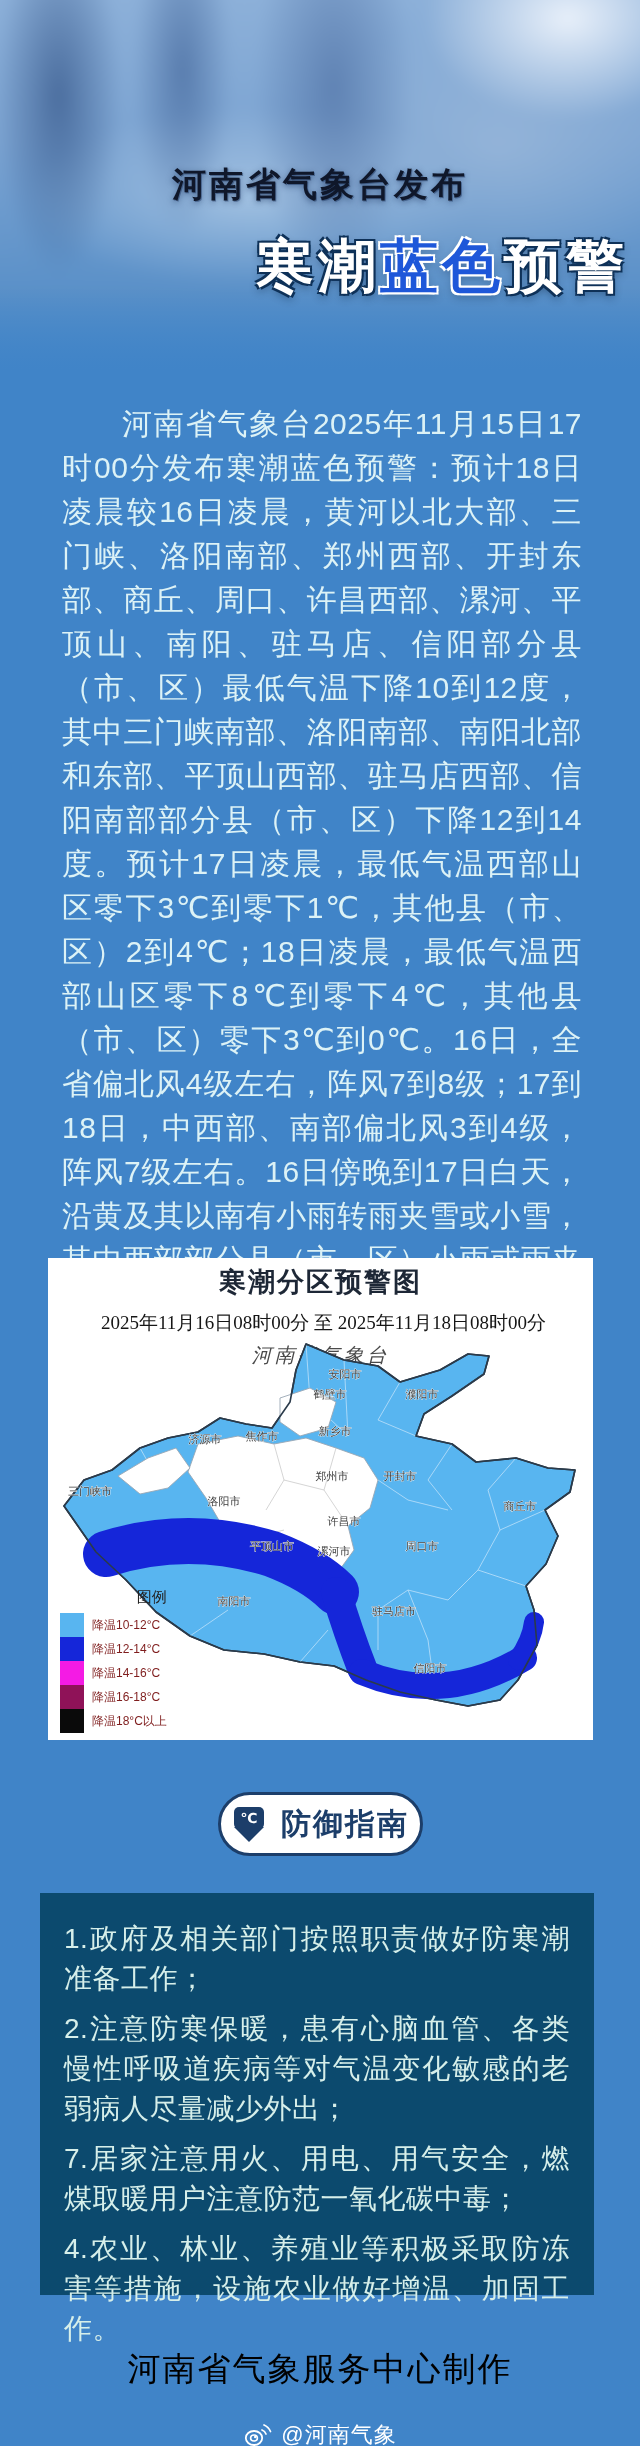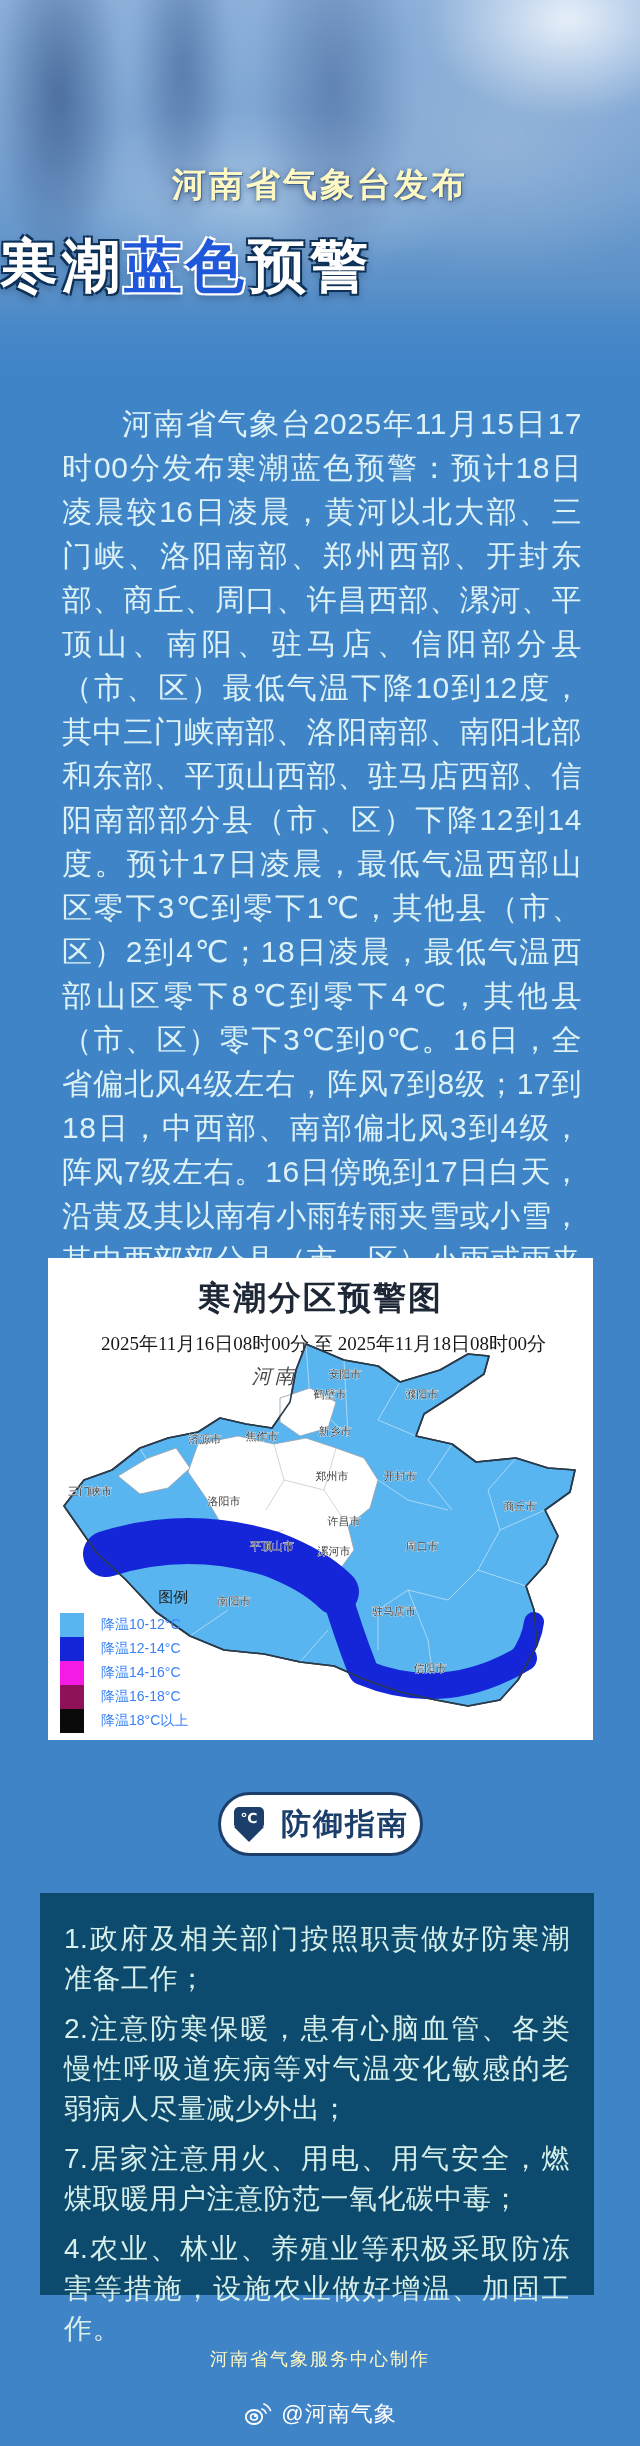--- a/index.html
+++ b/index.html
@@ -13,68 +13,68 @@
       radial-gradient(ellipse 90px 260px at 12% 28%,rgba(38,70,122,.60),transparent 70%),
       radial-gradient(ellipse 70px 240px at 30% 22%,rgba(52,86,140,.55),transparent 70%),
       radial-gradient(ellipse 110px 280px at 52% 26%,rgba(60,92,146,.50),transparent 72%),
       radial-gradient(ellipse 200px 140px at 86% 10%,rgba(238,244,252,.95),transparent 72%),
       radial-gradient(ellipse 260px 180px at 76% 40%,rgba(160,188,220,.65),transparent 75%),
       radial-gradient(ellipse 300px 120px at 40% 52%,rgba(210,228,244,.5),transparent 75%),
       linear-gradient(180deg,#8FB2DA 0%,#7CA4D2 38%,#5A90C8 74%,#4084C8 100%);}
   .hero-fade{position:absolute;left:0;right:0;bottom:0;height:90px;
     background:linear-gradient(180deg,rgba(64,132,200,0),#4084C8 92%);}
   .issuer-line{position:absolute;left:0;right:0;top:162px;text-align:center;
-    font-size:34px;font-weight:700;letter-spacing:3px;color:#fef9c3;
+    font-size:34px;font-weight:700;letter-spacing:3px;color:#0f172a;
     text-shadow:0 2px 6px rgba(18,42,84,.55),1px 1px 0 rgba(30,56,98,.45);}
-  .big-title{position:absolute;left:0;right:0;top:228px;text-align:left;
+  .big-title{position:absolute;left:0;right:12px;top:228px;text-align:right;
     font-size:58px;font-weight:900;letter-spacing:4px;color:#ffffff;
     text-shadow:-2px -2px 0 #0e3158,2px -2px 0 #0e3158,-2px 2px 0 #0e3158,2px 2px 0 #0e3158,0 4px 8px rgba(8,30,60,.45);}
   .big-title .hl{color:#1E57D9;
     text-shadow:-2px -2px 0 #ffffff,2px -2px 0 #ffffff,-2px 2px 0 #ffffff,2px 2px 0 #ffffff,0 4px 8px rgba(8,30,60,.35);}
 
   
   .bulletin{width:640px;height:880px;box-sizing:border-box;padding:24px 58px 0 62px;}
   .bulletin p{margin:0;font-size:30px;line-height:44px;color:#DCF2F6;
     text-align:justify;text-indent:2em;letter-spacing:.5px;}
 
   
   .map-panel{position:relative;margin-left:48px;width:545px;height:482px;background:#ffffff;}
-  .map-title{padding-top:18px;text-align:center;font-size:33px;font-weight:800;color:#1d2736;letter-spacing:2px;}
+  .map-title{padding-top:6px;text-align:center;font-size:27px;font-weight:800;color:#1d2736;letter-spacing:2px;}
   .map-dates{margin-top:10px;text-align:center;font-size:19px;color:#161616;
     font-family:"Liberation Serif","DejaVu Serif",serif;margin-left:6px;}
   .map-agency{margin-top:6px;text-align:center;font-size:20px;color:#4a4a4a;
     font-family:"DejaVu Serif","Liberation Serif",serif;font-style:italic;letter-spacing:3px;}
   .map-svg{position:absolute;left:0;top:82px;width:545px;height:400px;}
   .city-label{font-size:11px;fill:#3d3d3d;text-anchor:middle;
     font-family:"Liberation Sans","DejaVu Sans",sans-serif;paint-order:stroke;stroke:#ffffff;stroke-width:.6;}
   .legend{position:absolute;left:12px;top:330px;}
   .legend-title{font-size:15px;color:#222;margin-bottom:6px;text-align:right;}
   .legend-row{display:flex;align-items:center;height:24px;}
   .legend-swatch{display:block;width:24px;height:24px;flex:0 0 24px;}
-  .legend-label{padding-left:17px;font-size:14px;color:#3b82f6;white-space:nowrap;}
+  .legend-label{padding-left:8px;font-size:12px;color:#7f1d1d;white-space:nowrap;}
 
   
   .pill-wrap{margin-top:52px;text-align:center;}
   .guide-pill{display:inline-flex;align-items:center;justify-content:center;gap:14px;
     width:205px;height:64px;background:#ffffff;border:3px solid #1C3E6A;border-radius:36px;box-sizing:border-box;cursor:pointer;}
   .pill-icon{display:flex;flex-direction:column;align-items:center;width:36px;}
   .pill-icon .icon-box{width:30px;height:22px;background:#1C3E6A;border-radius:5px;
     color:#ffffff;font-size:14px;font-weight:700;line-height:22px;text-align:center;}
   .pill-icon .icon-arrow{width:0;height:0;margin-top:-2px;
     border-left:15px solid transparent;border-right:15px solid transparent;border-top:15px solid #1C3E6A;}
   .pill-label{font-size:30px;font-weight:800;color:#1C3E6A;letter-spacing:2px;}
 
   
   .guide-panel{margin-top:37px;margin-left:40px;width:554px;height:402px;box-sizing:border-box;
     padding:26px 24px 0 24px;background:#0c4a6e;}
   .guide-line{margin:0 0 10px 0;font-size:28px;line-height:40px;color:#D6EFEA;text-align:justify;letter-spacing:.5px;}
 
   
   .footer{padding-top:52px;text-align:center;}
-  .credit{font-size:18px;color:#fef9c3;letter-spacing:2px;}
+  .credit{font-size:33px;color:#000000;letter-spacing:2px;}
   .weibo-line{margin-top:28px;display:flex;align-items:center;justify-content:center;gap:8px;}
   .weibo-handle{font-size:22px;color:#ffffff;letter-spacing:1px;}
 </style>
 </head>
 <body>
 
 <div id="page">
 
   <div class="hero">
     <div class="hero-bg"></div>

